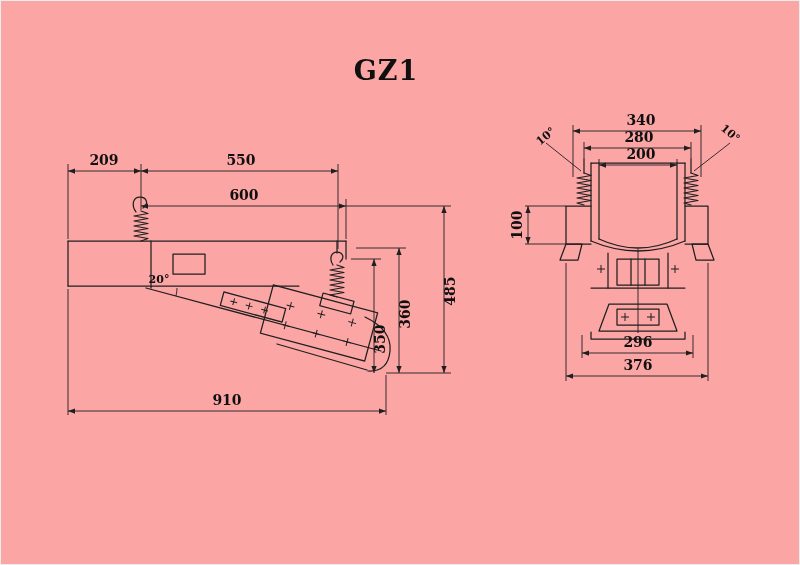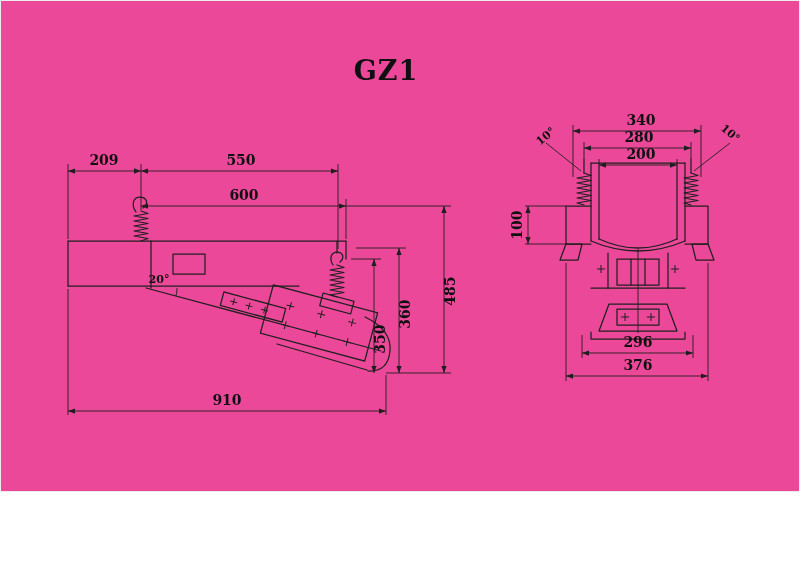--- a/index.html
+++ b/index.html
@@ -1,19 +1,19 @@
 <!DOCTYPE html>
 <html><head>
 <meta charset="utf-8">
 <style>
   html,body{margin:0;padding:0;background:#fff;}
   .sheet{
     position:relative;
-    width:800px;height:492px;
-    background:#ec4899;
+    width:800px;height:565px;
+    background:#fca5a5;
     border:1px solid #ececec;
     box-sizing:border-box;
     font-family:"DejaVu Serif", serif;
     overflow:hidden;
   }
   svg{display:block;}
   .struct{stroke:#1f1f1f;stroke-width:1.25;fill:none;stroke-linecap:round;stroke-linejoin:round;}
   .thin{stroke:#1f1f1f;stroke-width:0.9;fill:none;}
   .dim{stroke:#1f1f1f;stroke-width:0.9;fill:none;}
   .plus{stroke:#1f1f1f;stroke-width:1;fill:none;}

